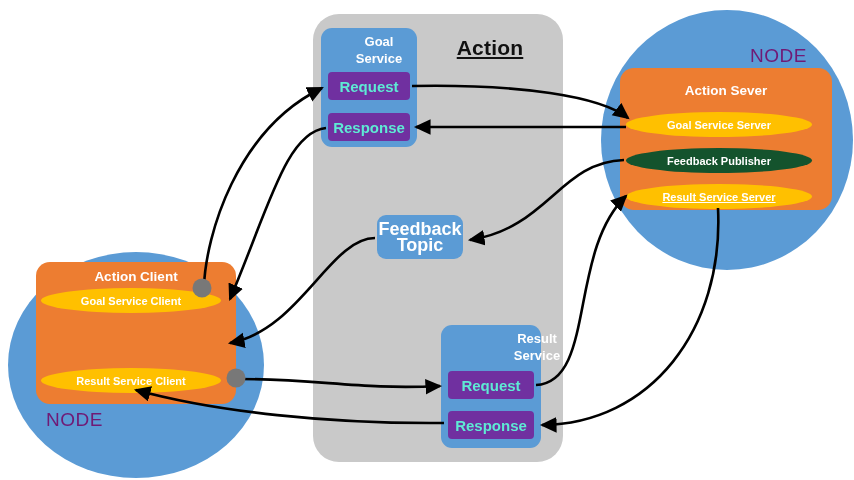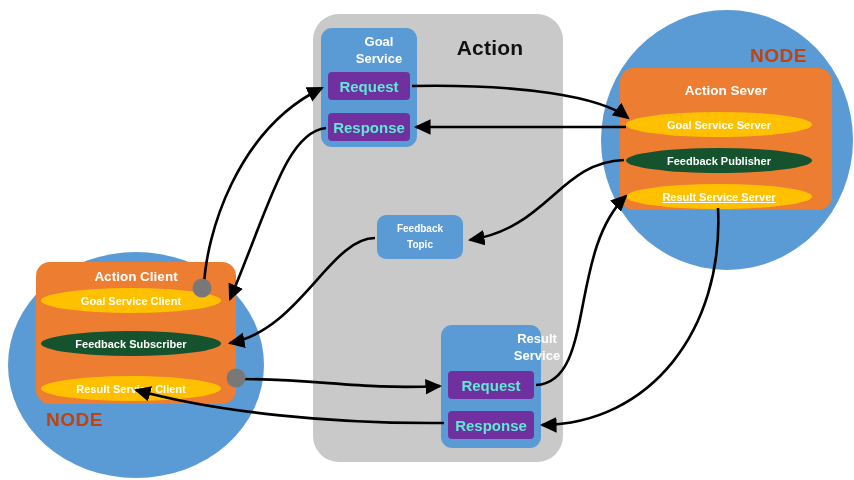--- a/index.html
+++ b/index.html
@@ -11,29 +11,29 @@
   .abs{position:absolute;box-sizing:border-box;}
 
   
   .action-box{
     left:313px;top:14px;width:250px;height:448px;
     background:#c9c9c9;border-radius:26px;
   }
   .action-title{
     left:430px;top:34px;width:120px;height:28px;
     color:#111;font-size:21px;font-weight:bold;text-align:center;
-    line-height:28px;letter-spacing:.2px;
+    line-height:28px;letter-spacing:.2px;text-decoration:underline;
   }
 
   
   .node-circle{background:#5B9BD5;border-radius:50%;}
   .node-left{left:8px;top:252px;width:256px;height:226px;}
   .node-right{left:601px;top:10px;width:252px;height:260px;}
   .node-label{
-    color:#c2410c;font-size:19px;font-weight:bold;letter-spacing:.5px;
+    color:#701a75;font-size:19px;font-weight:normal;letter-spacing:.5px;
   }
   .node-label-left{left:46px;top:408px;width:80px;height:24px;line-height:24px;}
   .node-label-right{left:750px;top:44px;width:80px;height:24px;line-height:24px;}
 
   
   .orange-box{background:#ED7D31;border-radius:14px;}
   .orange-left{left:36px;top:262px;width:200px;height:142px;}
   .orange-right{left:620px;top:68px;width:212px;height:142px;}
   .orange-title{
     color:#fff;font-size:13.5px;font-weight:bold;text-align:center;
@@ -45,21 +45,21 @@
   
   .ell{
     border-radius:50%;display:flex;align-items:center;justify-content:center;
     color:#fff;font-size:11px;font-weight:bold;text-align:center;
     white-space:nowrap;
   }
   .ell-yellow{background:#FFC000;}
   .ell-green{background:#14532d;}
   .ell-l1{left:41px;top:288px;width:180px;height:25px;}
   .ell-l2{left:41px;top:331px;width:180px;height:25px;}
-  .ell-l3{left:41px;top:376px;width:180px;height:25px;}
+  .ell-l3{left:41px;top:368px;width:180px;height:25px;}
   .ell-r1{left:626px;top:112px;width:186px;height:25px;}
   .ell-r2{left:626px;top:148px;width:186px;height:25px;}
   .ell-r3{left:626px;top:184px;width:186px;height:25px;text-decoration:underline;}
 
   
   .svc-box{background:#5B9BD5;border-radius:11px;}
   .svc-goal{left:321px;top:28px;width:96px;height:119px;}
   .svc-result{left:441px;top:325px;width:100px;height:123px;}
   .svc-title{
     color:#fff;font-size:13px;font-weight:bold;text-align:center;
@@ -76,21 +76,21 @@
   }
   .pill-goal-req{left:328px;top:72px;width:82px;height:28px;}
   .pill-goal-res{left:328px;top:113px;width:82px;height:28px;}
   .pill-res-req{left:448px;top:371px;width:86px;height:28px;}
   .pill-res-res{left:448px;top:411px;width:86px;height:28px;}
 
   
   .topic-box{
     background:#5B9BD5;border-radius:9px;left:377px;top:215px;
     width:86px;height:44px;
-    color:#fff;font-size:10px;font-weight:bold;text-align:center;
+    color:#fff;font-size:18px;font-weight:bold;text-align:center;
     display:flex;align-items:center;justify-content:center;line-height:16px;
   }
 
   
   #arrows{position:absolute;left:0;top:0;width:854px;height:480px;
           pointer-events:none;}
   .arrow{fill:none;stroke:#000;stroke-width:2.6;}
   .dot{fill:#787878;}
 </style>
 </head>
@@ -100,21 +100,20 @@
 
   <div class="abs action-box"></div>
 
   <div class="abs node-circle node-left"></div>
   <div class="abs node-circle node-right"></div>
 
   <div class="abs orange-box orange-left"></div>
   <div class="abs orange-box orange-right"></div>
 
   <div class="abs ell ell-yellow ell-l1">Goal Service Client</div>
-  <div class="abs ell ell-green  ell-l2">Feedback Subscriber</div>
   <div class="abs ell ell-yellow ell-l3">Result Service Client</div>
 
   <div class="abs ell ell-yellow ell-r1">Goal Service Server</div>
   <div class="abs ell ell-green  ell-r2">Feedback Publisher</div>
   <div class="abs ell ell-yellow ell-r3">Result Service Server</div>
 
   <div class="abs orange-title orange-title-left">Action Client</div>
   <div class="abs orange-title orange-title-right">Action Sever</div>
 
   <div class="abs node-label node-label-left">NODE</div>

